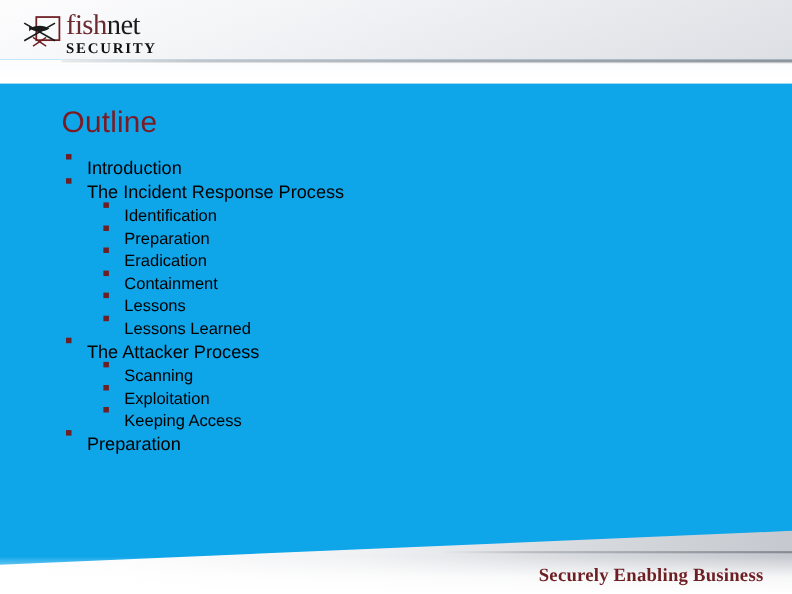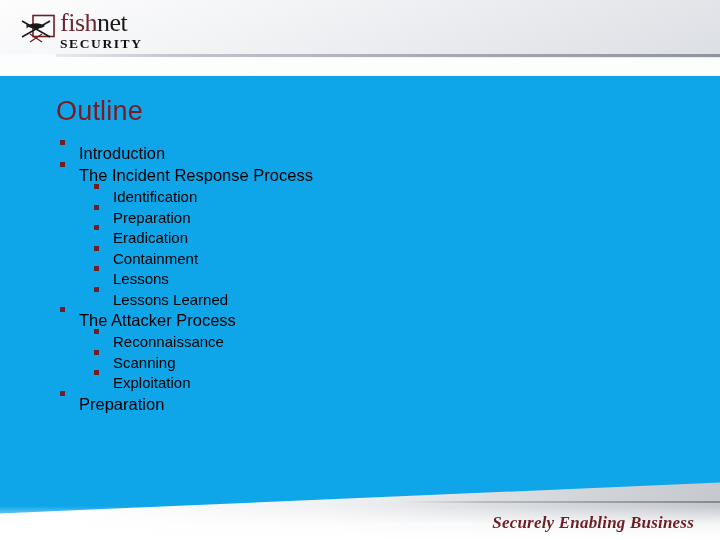--- a/index.html
+++ b/index.html
@@ -164,21 +164,20 @@
     width: 317px;
     height: 2px;
     background: linear-gradient(90deg, #e6e7ea 0%, #b9bdc3 25%, #989da5 70%, #868b93 100%);
   }
   .footer-tag {
     position: absolute;
     right: 26px;
     top: 513px;
     font-family: "Liberation Serif", serif;
     font-weight: bold;
-    font-style: italic;
     font-size: 17px;
     color: #6e1f24;
     letter-spacing: 0.2px;
     white-space: nowrap;
   }
 </style>
 </head>
 <body>
 
 <div class="slide">
@@ -246,29 +245,29 @@
     <div class="lvl2">
       <span class="sq"></span>
       <span class="label">Lessons Learned</span>
     </div>
     <div class="lvl1">
       <span class="sq"></span>
       <span class="label">The Attacker Process</span>
     </div>
     <div class="lvl2">
       <span class="sq"></span>
-      <span class="label">Reconnaissance</span>
-    </div>
-    <div class="lvl2">
-      <span class="sq"></span>
       <span class="label">Scanning</span>
     </div>
     <div class="lvl2">
       <span class="sq"></span>
       <span class="label">Exploitation</span>
+    </div>
+    <div class="lvl2">
+      <span class="sq"></span>
+      <span class="label">Keeping Access</span>
     </div>
     <div class="lvl1">
       <span class="sq"></span>
       <span class="label">Preparation</span>
     </div>
   </div>
 
   <div class="footer-sweep"></div>
   <div class="footer-sweep2"></div>
   <div class="footer-rule"></div>

